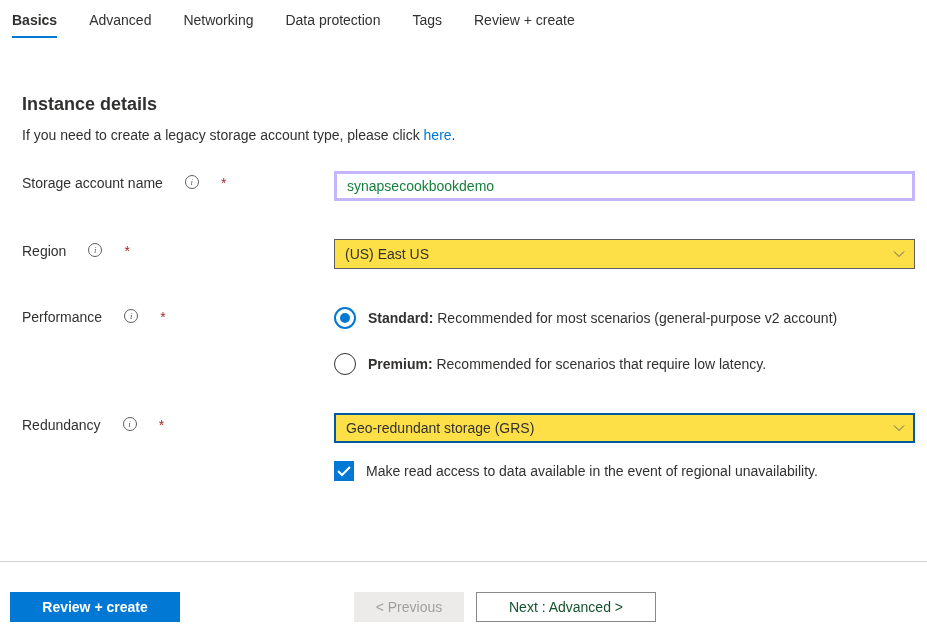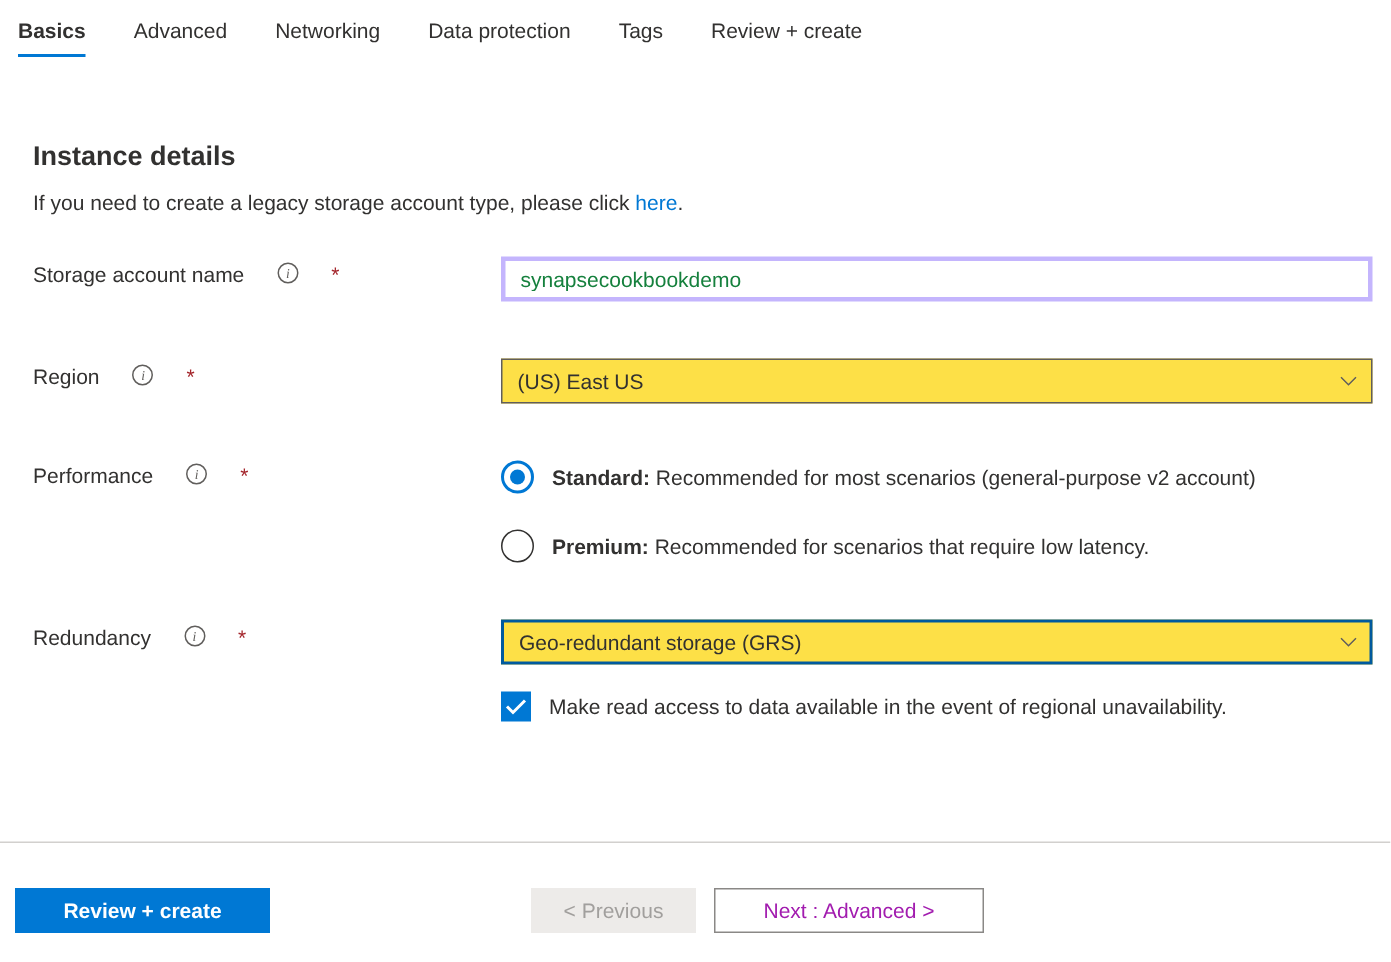--- a/index.html
+++ b/index.html
@@ -221,21 +221,21 @@
       min-width: 170px;
     }
     .btn-disabled {
       background: #edebe9;
       color: #a19f9d;
       cursor: default;
       min-width: 110px;
     }
     .btn-outline {
       background: #fff;
-      color: #a21caf;
+      color: #14532d;
       border: 1px solid #8a8886;
       min-width: 180px;
     }
     .footer-spacer {
       width: 150px;
     }
   </style>
 </head>
 <body>
 

